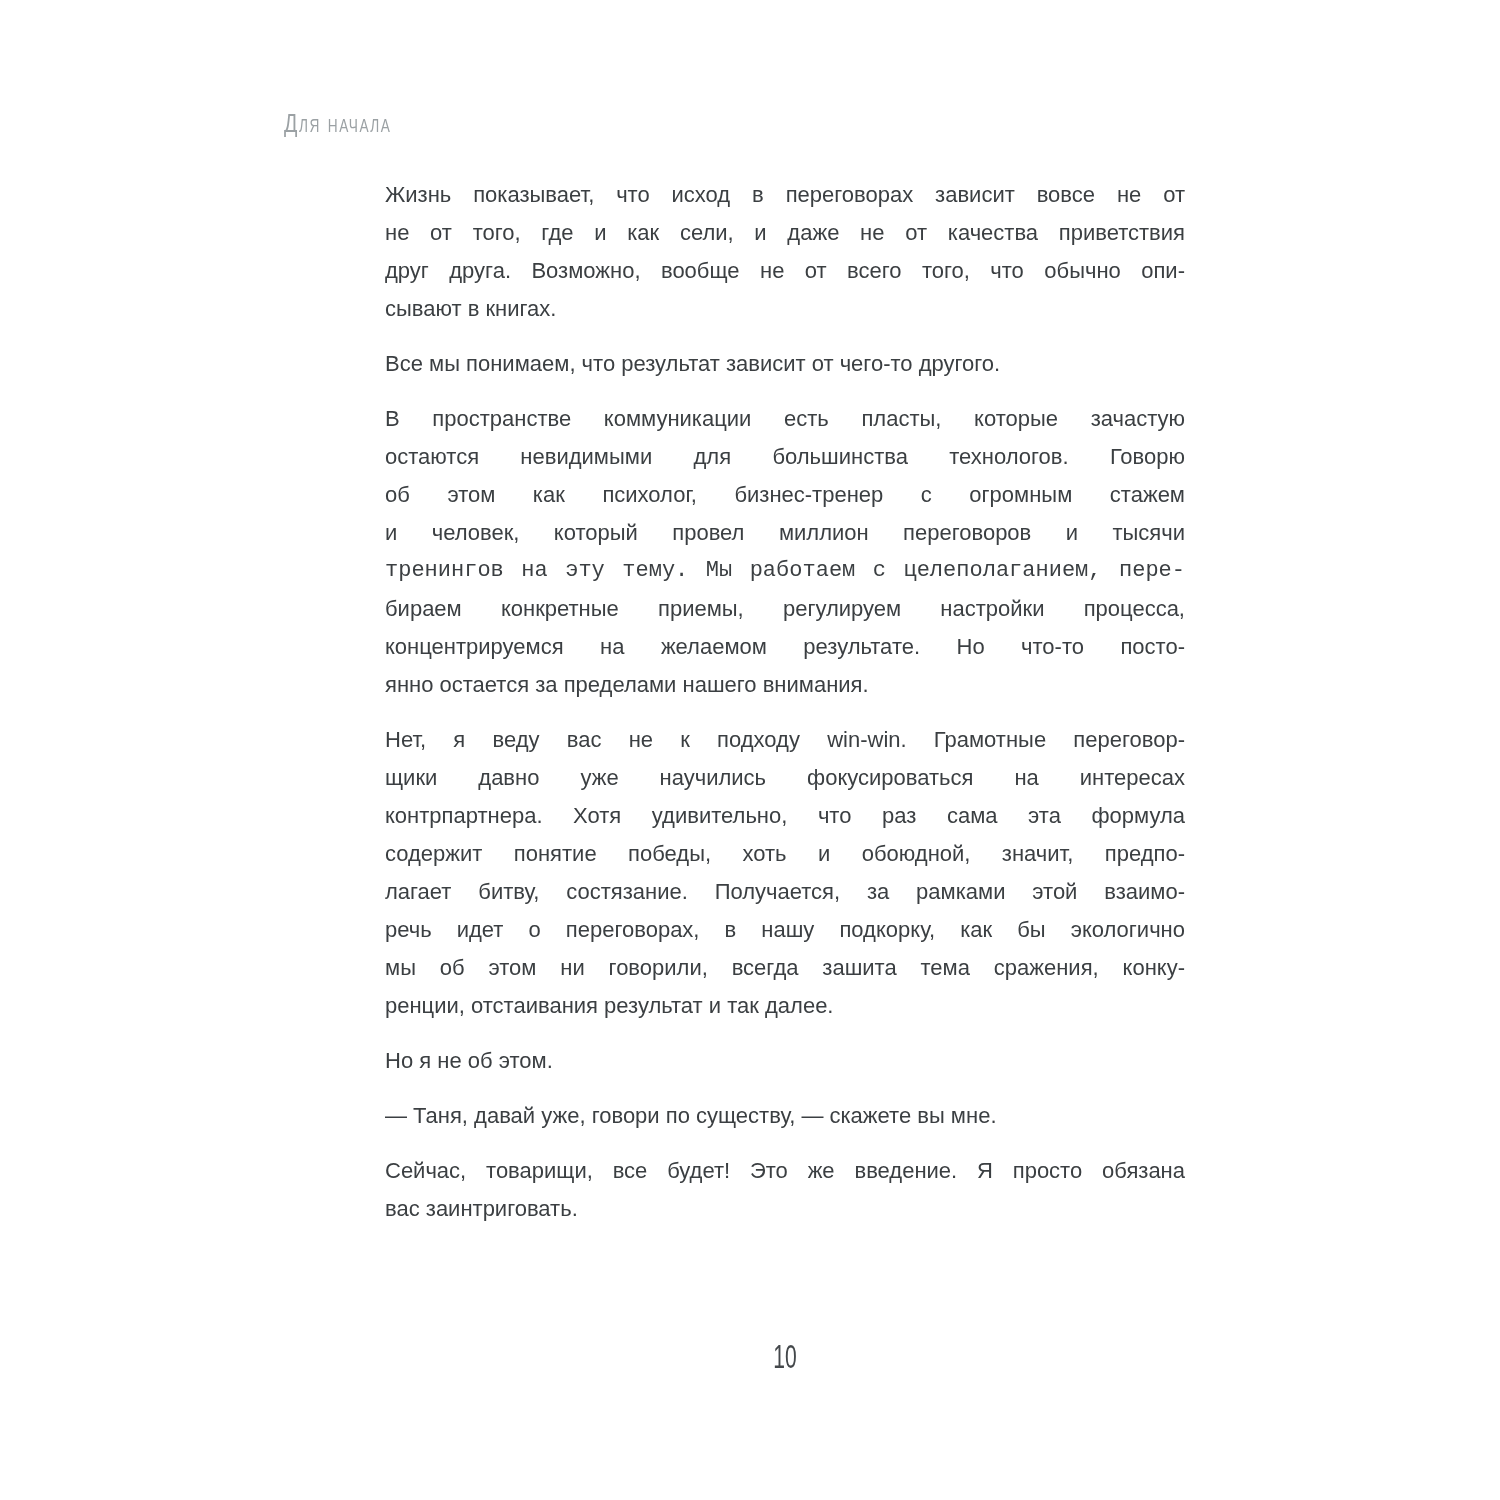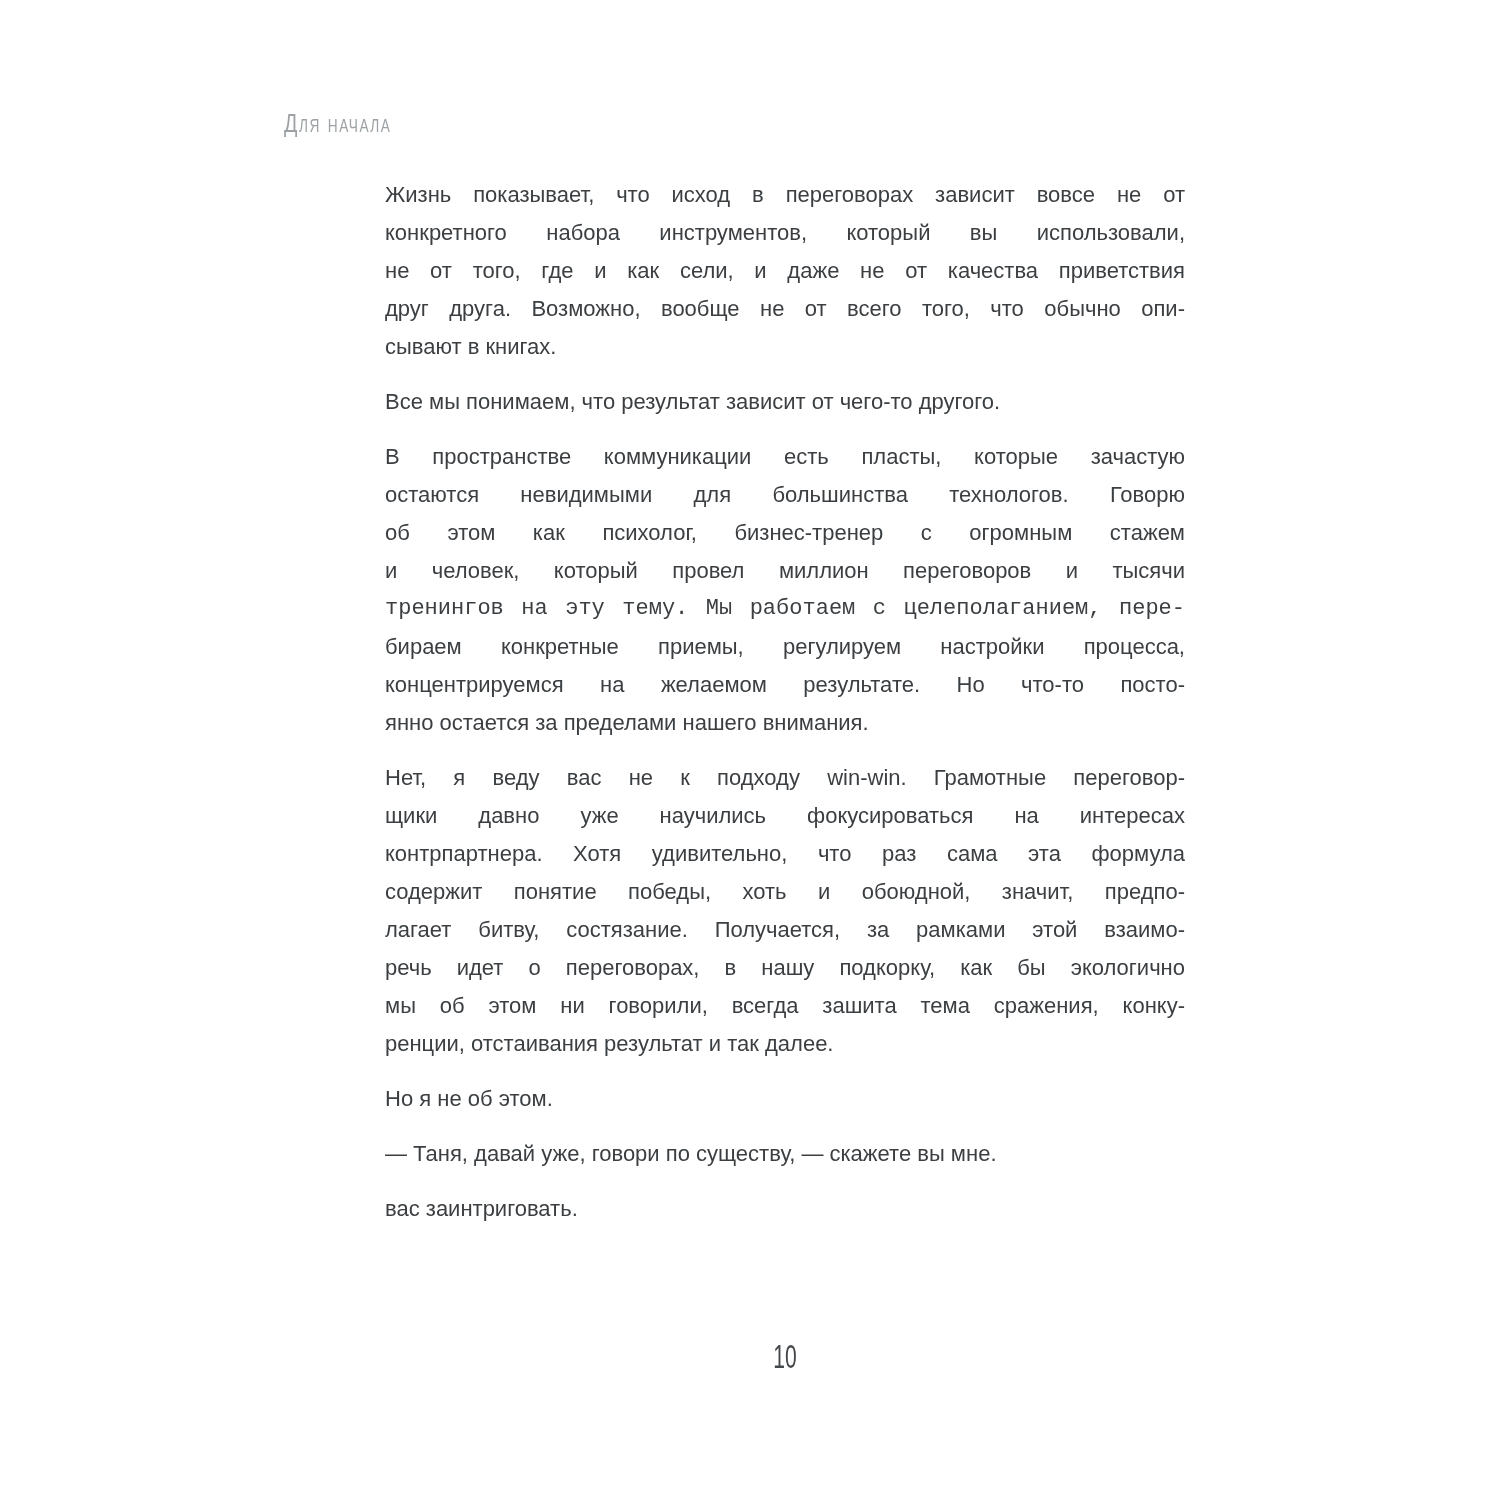--- a/index.html
+++ b/index.html
@@ -67,21 +67,20 @@
 <body>
 
 <div class="page">
 
   <div class="running-header">Для начала</div>
 
   <div class="text-column">
 
     <p class="paragraph">
       <span class="line jl" style="display: block;">Жизнь показывает, что исход в переговорах зависит вовсе не от</span>
-      <span class="line jl" style="display: block;">конкретного набора инструментов, который вы использовали,</span>
       <span class="line jl" style="display: block;">не от того, где и как сели, и даже не от качества приветствия</span>
       <span class="line jl" style="display: block;">друг друга. Возможно, вообще не от всего того, что обычно опи-</span>
       <span class="line ll" style="display: block;">сывают в книгах.</span>
     </p>
 
     <p class="paragraph">
       <span class="line ll" style="display: block;">Все мы понимаем, что результат зависит от чего-то другого.</span>
     </p>
 
     <p class="paragraph">
@@ -108,20 +107,21 @@
 
     <p class="paragraph">
       <span class="line ll" style="display: block;">Но я не об этом.</span>
     </p>
 
     <p class="paragraph">
       <span class="line ll" style="display: block;">— Таня, давай уже, говори по существу, — скажете вы мне.</span>
     </p>
 
     <p class="paragraph">
+      <span class="line jl" style="display: block;">Сейчас, товарищи, все будет! Это же введение. Я просто обязана</span>
       <span class="line ll" style="display: block;">вас заинтриговать.</span>
     </p>
 
   </div>
 
   <div class="page-number">10</div>
 
 </div>
 
 </body></html>

